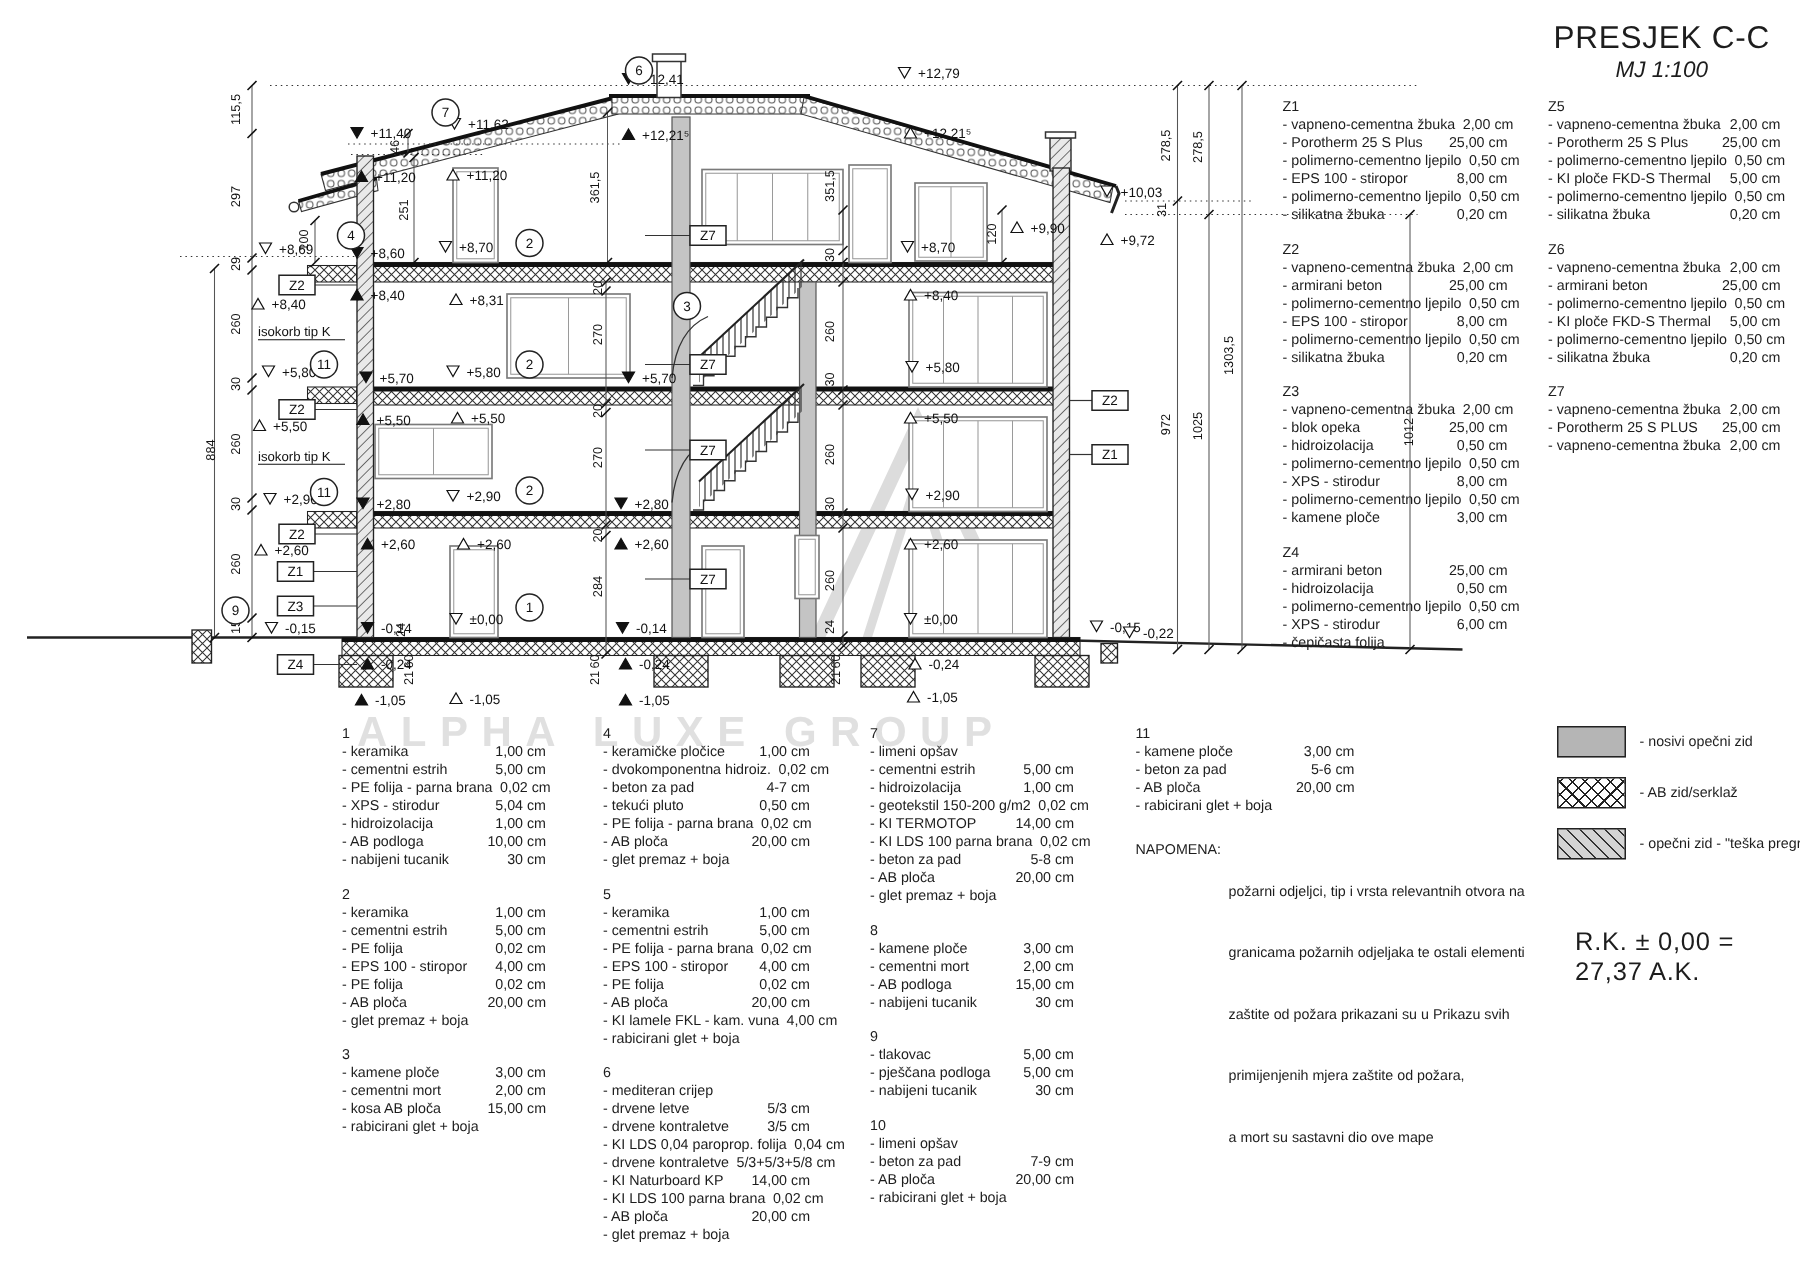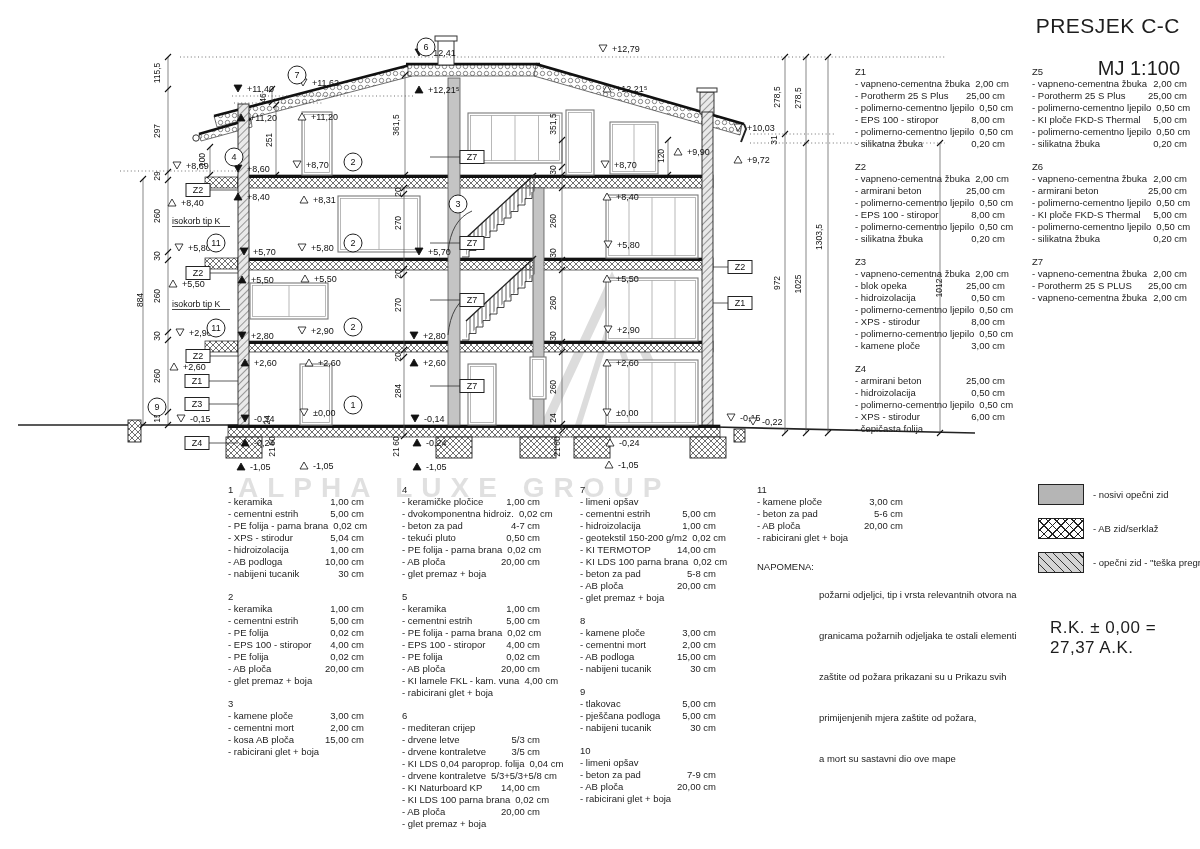--- a/index.html
+++ b/index.html
@@ -1,21 +1,21 @@
 <!DOCTYPE html>
 <html><head>
 <meta charset="utf-8">
 <style>
   html,body{margin:0;padding:0;background:#fff;}
   body{width:1200px;height:849px;position:relative;overflow:hidden;
        font-family:"Liberation Sans",sans-serif;color:#1d1d1d;}
   
-  .titleblock{position:absolute;right:20px;top:14px;text-align:right;z-index:2;}
+  .titleblock{position:absolute;right:20px;top:14px;text-align:center;z-index:2;}
   .title-main{font-size:21px;letter-spacing:.5px;}
-  .title-sub{font-size:20px;margin-top:19px;}
+  .title-sub{font-size:15px;margin-top:0;font-style:italic;}
   
   .lcol{position:absolute;font-size:9.5px;line-height:12px;z-index:2;}
   .sec{margin-bottom:11px;}
   .sec-h{line-height:12px;}
   .lrow{display:flex;white-space:nowrap;}
   .nm{flex:none;}
   .val{flex:1;text-align:right;margin-left:5px;}
   
   .nap{position:absolute;left:757px;top:560px;width:250px;font-size:9.5px;line-height:13px;display:flex;z-index:2;}
   .nap-label{flex:none;margin-right:5px;text-align:center;}

